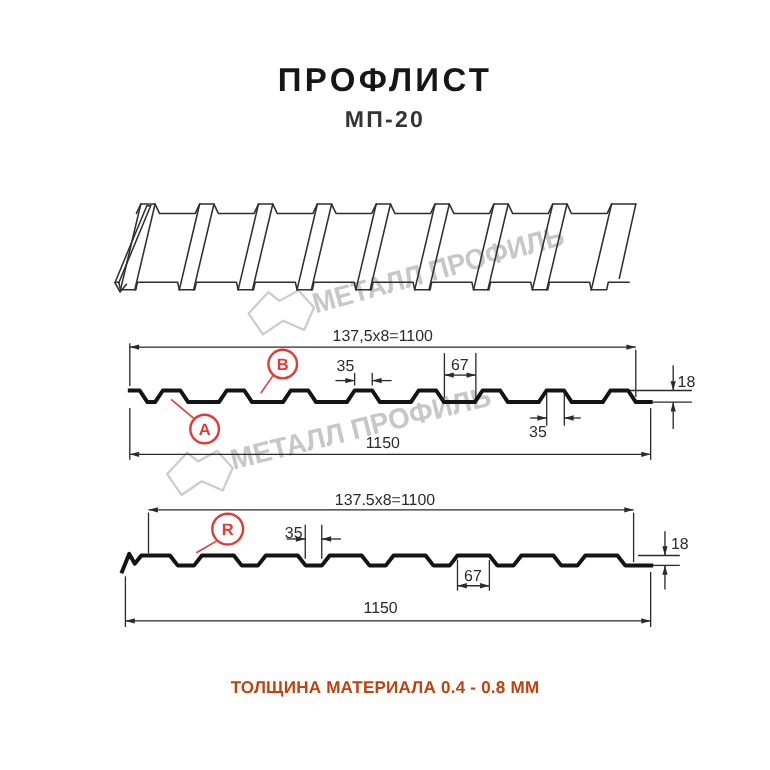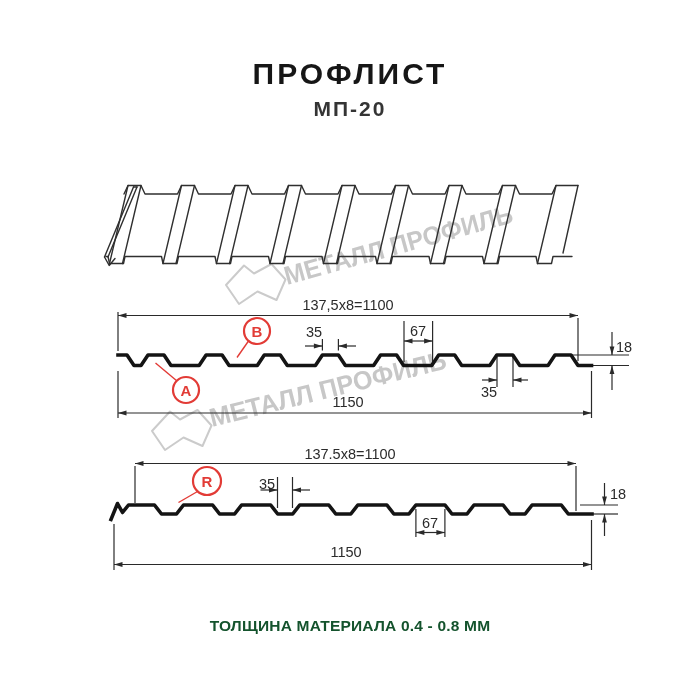--- a/index.html
+++ b/index.html
@@ -3,21 +3,21 @@
 <meta charset="utf-8">
 <style>
   html,body{margin:0;padding:0;background:#ffffff;}
   .page{position:relative;width:700px;height:700px;background:#ffffff;overflow:hidden;
         font-family:"Liberation Sans", sans-serif;padding-left:12px;}
   .title{position:absolute;top:59px;left:0;width:700px;text-align:center;
          font-size:30px;line-height:30px;font-weight:700;letter-spacing:3px;color:#161616;}
   .subtitle{position:absolute;top:100px;left:0;width:700px;text-align:center;
          font-size:21px;line-height:18px;font-weight:700;letter-spacing:2px;color:#343434;}
   .footer{position:absolute;top:617px;left:0;width:700px;text-align:center;
-         font-size:15.5px;line-height:18px;font-weight:700;letter-spacing:0.2px;color:#14532d;}
+         font-size:15.5px;line-height:18px;font-weight:700;letter-spacing:0.2px;color:#c2410c;}
   svg{position:absolute;left:0;top:0;}
   .thin{stroke:#2a2a2a;stroke-width:1.2;fill:none;}
   .ah{fill:#2a2a2a;stroke:none;}
   .profile{stroke:#141414;stroke-width:3.6;fill:none;stroke-linejoin:round;stroke-linecap:square;}
   .iso{stroke:#2f2f2f;stroke-width:1.4;fill:none;stroke-linejoin:round;stroke-linecap:round;}
   .dim-text{font-family:"Liberation Sans",sans-serif;font-size:14.5px;fill:#2b2b2b;}
   .callout-circle{stroke:#e23b36;stroke-width:2.2;fill:#ffffff;}
   .callout-text{font-family:"Liberation Sans",sans-serif;font-size:15px;font-weight:700;fill:#e23b36;}
   .leader{stroke:#e23b36;stroke-width:1.4;fill:none;}
   .wm-text{font-family:"Liberation Sans",sans-serif;font-size:26px;font-weight:700;fill:#c7c7c7;}

